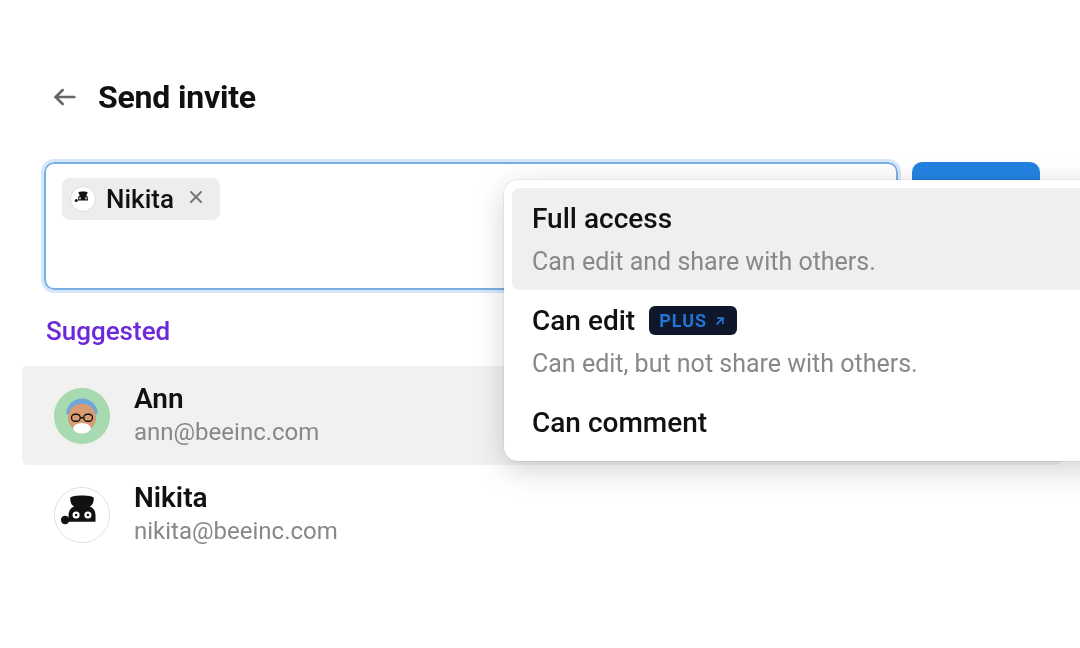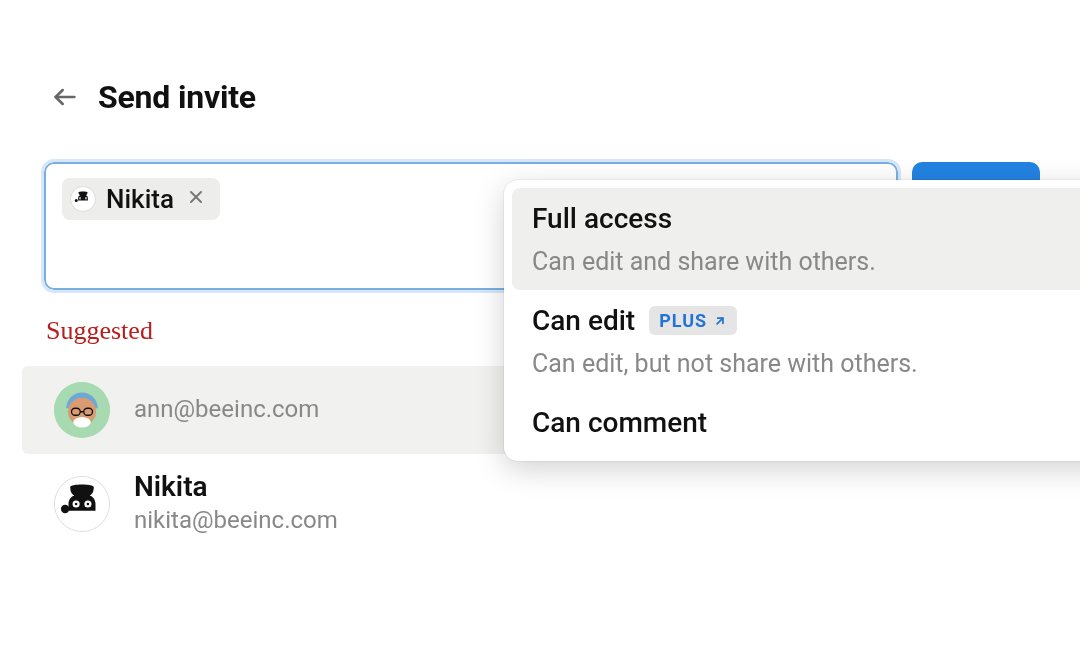--- a/index.html
+++ b/index.html
@@ -92,23 +92,22 @@
     border-bottom: none;
   }
 
   
   .suggested-wrap {
     position: absolute;
     left: 46px; top: 316px;
   }
   .suggested-label {
     font-size: 26px;
-    color: #b91c1c;
+    color: #6d28d9;
     font-weight: 500;
-    font-family: Liberation Serif, serif;
   }
   .sugg-list {
     position: absolute;
     left: 22px; top: 366px;
     width: 1040px;
   }
   .sugg-item {
     display: flex;
     align-items: center;
     gap: 24px;
@@ -157,21 +156,21 @@
     color: #111;
     font-weight: 500;
   }
   .dd-desc {
     font-size: 25px;
     color: #888;
     margin-top: 12px;
   }
   .plus-badge {
     display: inline-flex; align-items: center; gap: 6px;
-    background: #e5e5e5;
+    background: #0f172a;
     color: #2474d5;
     font-size: 18px;
     font-weight: 700;
     letter-spacing: 1px;
     padding: 4px 10px;
     border-radius: 6px;
   }
   .check {
     position: absolute;
     right: 20px; top: 50%; transform: translateY(-50%);
@@ -231,20 +230,21 @@
           <circle cx="32" cy="32" r="32" fill="#a7dab0"></circle>
           <path d="M14 30c0-10 8-18 18-18s18 8 18 18H14z" fill="#6fa7d9"></path>
           <circle cx="32" cy="34" r="16" fill="#d89b72"></circle>
           <rect x="20" y="30" width="10" height="8" rx="4" fill="none" stroke="#111" stroke-width="1.5"></rect>
           <rect x="34" y="30" width="10" height="8" rx="4" fill="none" stroke="#111" stroke-width="1.5"></rect>
           <line x1="30" y1="34" x2="34" y2="34" stroke="#111" stroke-width="1.5"></line>
           <ellipse cx="32" cy="46" rx="10" ry="6" fill="#fff"></ellipse>
         </svg>
       </div>
       <div>
+        <div class="sugg-name">Ann</div>
         <div class="sugg-email">ann@beeinc.com</div>
       </div>
     </div>
 
     <div class="sugg-item">
       <div class="sugg-avatar" style="background:#fff;border:1px solid #ddd;">
         <svg width="56" height="56" viewBox="0 0 64 64">
           <circle cx="32" cy="32" r="32" fill="#fff"></circle>
           <path d="M18 12c0-4 28-4 28 0 0 8-5 10-5 10 4 1 7 5 7 10v8H16v-8c0-5 3-9 7-10 0 0-5-2-5-10z" fill="#111"></path>
           <circle cx="25" cy="32" r="5" fill="#fff" stroke="#111" stroke-width="1.5"></circle>

